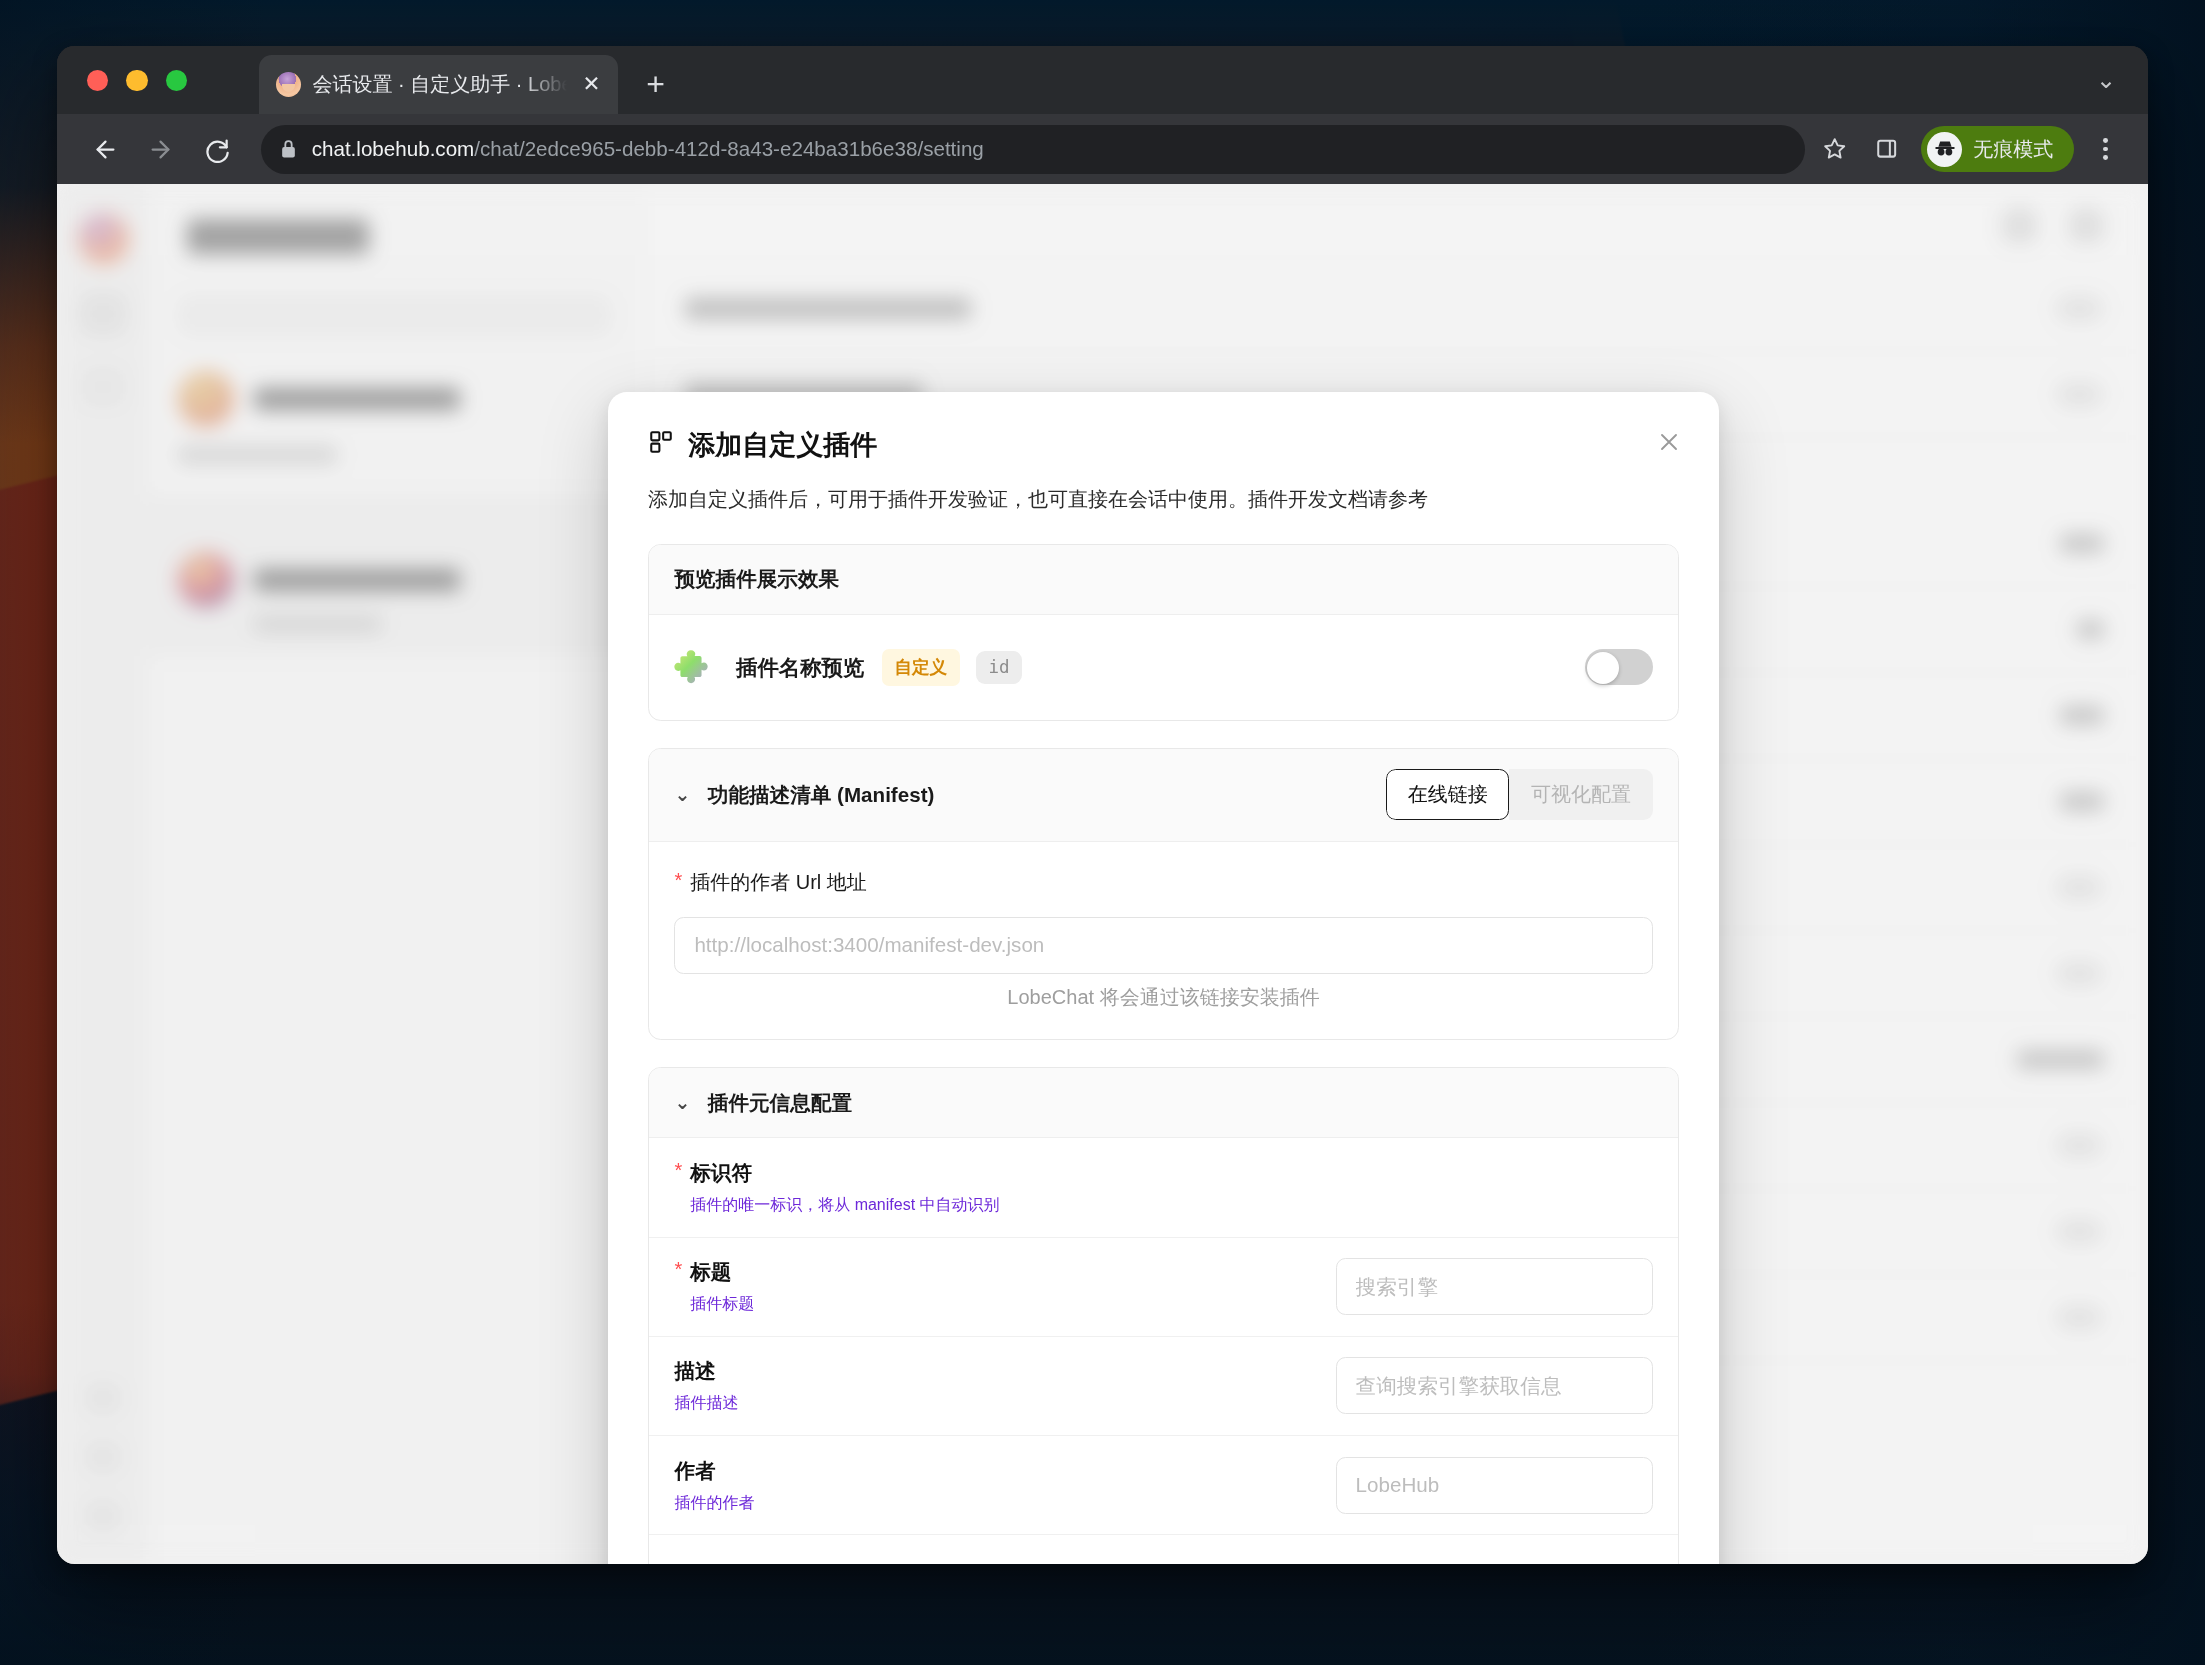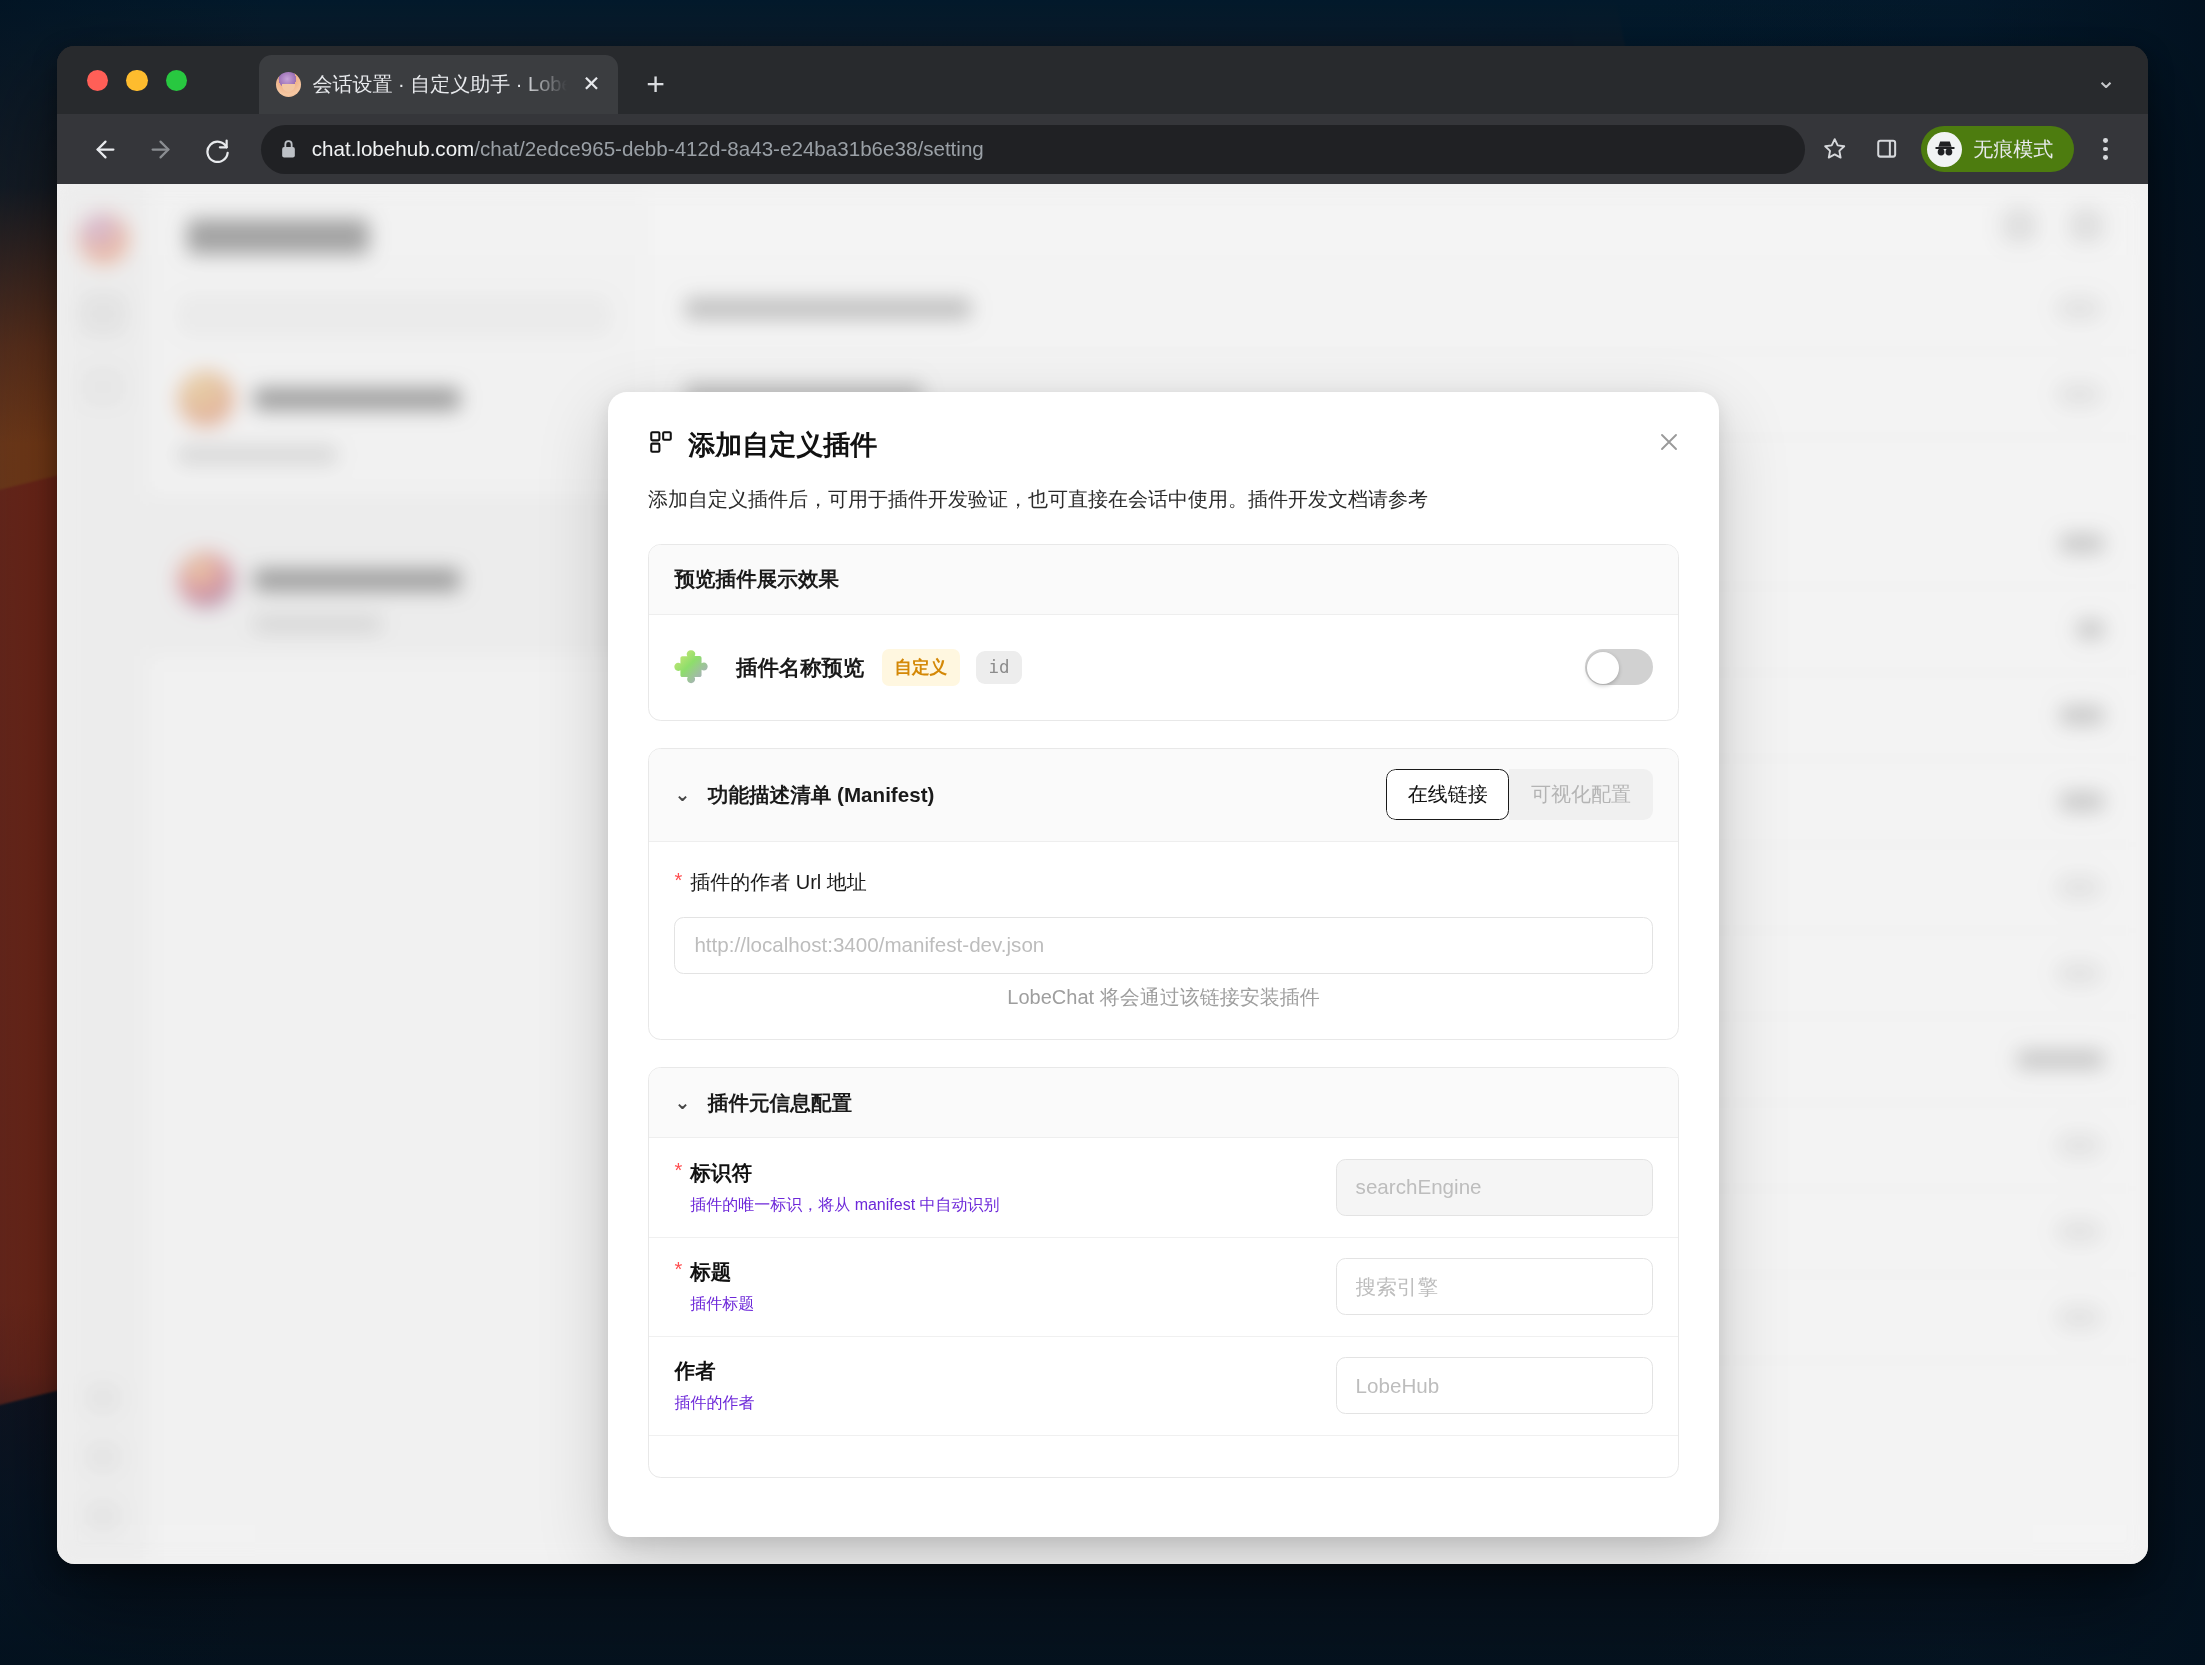--- a/index.html
+++ b/index.html
@@ -653,34 +653,42 @@
           </div>
 
           <div class="meta-row">
             <span class="meta-left">
               <span class="star">*</span>
               <span class="meta-texts">
                 <span class="mt-title" style="display:block">标识符</span>
                 <span class="mt-desc" style="display:block">插件的唯一标识，将从 manifest 中自动识别</span>
               </span>
             </span>
-            <input class="meta-input readonly" placeholder="searchEngine" style="">
           </div>
 
           <div class="meta-row">
             <span class="meta-left">
               <span class="star">*</span>
               <span class="meta-texts">
                 <span class="mt-title" style="display:block">标题</span>
                 <span class="mt-desc" style="display:block">插件标题</span>
               </span>
             </span>
             <input class="meta-input" placeholder="搜索引擎" style="">
           </div>
 
+          <div class="meta-row">
+            <span class="meta-left">
+              <span class="meta-texts">
+                <span class="mt-title" style="display:block">描述</span>
+                <span class="mt-desc" style="display:block">插件描述</span>
+              </span>
+            </span>
+            <input class="meta-input" placeholder="查询搜索引擎获取信息" style="">
+          </div>
 
           <div class="meta-row">
             <span class="meta-left">
               <span class="meta-texts">
                 <span class="mt-title" style="display:block">作者</span>
                 <span class="mt-desc" style="display:block">插件的作者</span>
               </span>
             </span>
             <input class="meta-input" placeholder="LobeHub" style="">
           </div>

